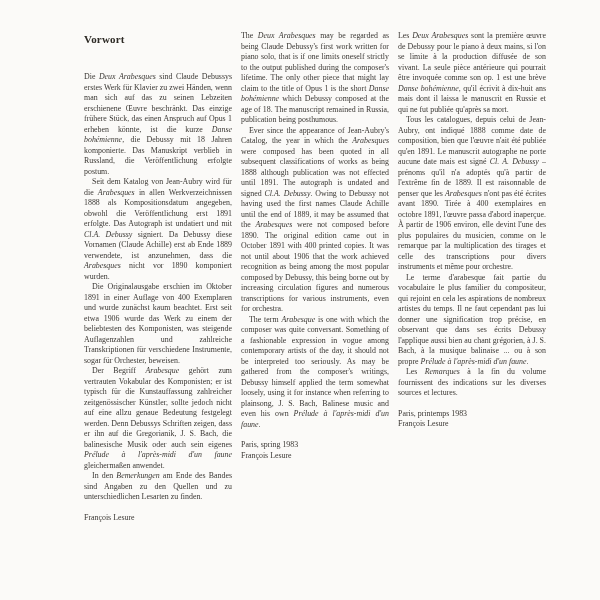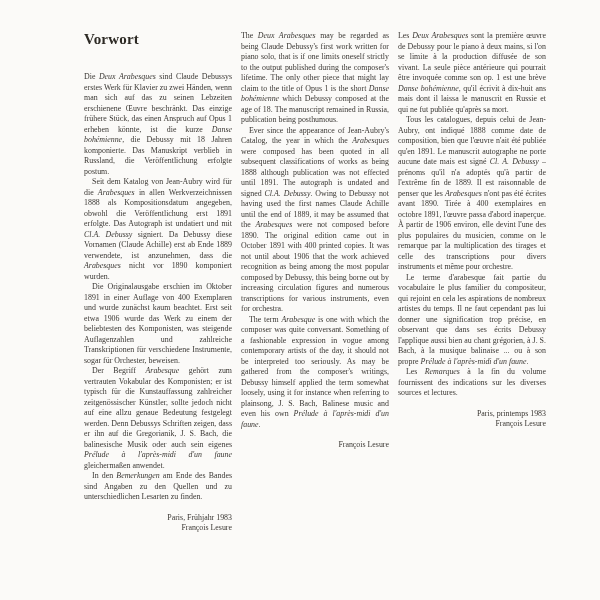--- a/index.html
+++ b/index.html
@@ -27,37 +27,37 @@
   .col {
     width: 148px;
     font-size: 7.9px;
     line-height: 10.5px;
     text-align: justify;
     hyphens: auto;
     -webkit-hyphens: auto;
   }
   .col h2 {
     margin: 0 0 24px 0;
-    font-size: 15px;
+    font-size: 11px;
     font-weight: bold;
     letter-spacing: 0.2px;
     color: #2d2a25;
     text-align: left;
     line-height: 17px;
   }
   .col p {
     margin: 0;
     padding: 0;
   }
   .col p + p {
     text-indent: 8px;
   }
   .sig {
     margin-top: 10px;
-    text-align: right;
+    text-align: left;
   }
   .sig div {
     line-height: 10.5px;
   }
   i {
   }
 </style>
 </head>
 <body>
 
@@ -65,30 +65,30 @@
   <div class="columns">
 
     <section class="col" lang="de">
       <h2>Vorwort</h2>
       <p>Die <i>Deux Arabesques</i> sind Claude Debussys erstes Werk für Klavier zu zwei Händen, wenn man sich auf das zu seinen Lebzeiten erschienene Œuvre beschränkt. Das einzige frühere Stück, das einen Anspruch auf Opus 1 erheben könnte, ist die kurze <i>Danse bohémienne</i>, die Debussy mit 18 Jahren komponierte. Das Manuskript verblieb in Russland, die Veröffentlichung erfolgte postum.</p>
       <p>Seit dem Katalog von Jean-Aubry wird für die <i>Arabesques</i> in allen Werkverzeichnissen 1888 als Kompositionsdatum angegeben, obwohl die Veröffentlichung erst 1891 erfolgte. Das Autograph ist undatiert und mit <i>Cl.A. Debussy</i> signiert. Da Debussy diese Vornamen (Claude Achille) erst ab Ende 1889 verwendete, ist anzunehmen, dass die <i>Arabesques</i> nicht vor 1890 komponiert wurden.</p>
       <p>Die Originalausgabe erschien im Oktober 1891 in einer Auflage von 400 Exemplaren und wurde zunächst kaum beachtet. Erst seit etwa 1906 wurde das Werk zu einem der beliebtesten des Komponisten, was steigende Auflagenzahlen und zahlreiche Transkriptionen für verschiedene Instrumente, sogar für Orchester, beweisen.</p>
       <p>Der Begriff <i>Arabesque</i> gehört zum vertrauten Vokabular des Komponisten; er ist typisch für die Kunstauffassung zahlreicher zeitgenössischer Künstler, sollte jedoch nicht auf eine allzu genaue Bedeutung festgelegt werden. Denn Debussys Schriften zeigen, dass er ihn auf die Gregorianik, J. S. Bach, die balinesische Musik oder auch sein eigenes <i>Prélude à l'après-midi d'un faune</i> gleichermaßen anwendet.</p>
       <p>In den <i>Bemerkungen</i> am Ende des Bandes sind Angaben zu den Quellen und zu unterschiedlichen Lesarten zu finden.</p>
       <div class="sig">
-        <div>Paris, Frühjahr 1983</div>
         <div>François Lesure</div>
       </div>
     </section>
 
     <section class="col" lang="en">
       <p>The <i>Deux Arabesques</i> may be regarded as being Claude Debussy's first work written for piano solo, that is if one limits oneself strictly to the output published during the composer's lifetime. The only other piece that might lay claim to the title of Opus 1 is the short <i>Danse bohémienne</i> which Debussy composed at the age of 18. The manuscript remained in Russia, publication being posthumous.</p>
       <p>Ever since the appearance of Jean-Aubry's Catalog, the year in which the <i>Arabesques</i> were composed has been quoted in all subsequent classifications of works as being 1888 although publication was not effected until 1891. The autograph is undated and signed <i>Cl.A. Debussy</i>. Owing to Debussy not having used the first names Claude Achille until the end of 1889, it may be assumed that the <i>Arabesques</i> were not composed before 1890. The original edition came out in October 1891 with 400 printed copies. It was not until about 1906 that the work achieved recognition as being among the most popular composed by Debussy, this being borne out by increasing circulation figures and numerous transcriptions for various instruments, even for orchestra.</p>
       <p>The term <i>Arabesque</i> is one with which the composer was quite conversant. Something of a fashionable expression in vogue among contemporary artists of the day, it should not be interpreted too seriously. As may be gathered from the composer's writings, Debussy himself applied the term somewhat loosely, using it for instance when referring to plainsong, J. S. Bach, Balinese music and even his own <i>Prélude à l'après-midi d'un faune</i>.</p>
       <div class="sig">
+        <div>Paris, spring 1983</div>
         <div>François Lesure</div>
       </div>
     </section>
 
     <section class="col" lang="fr">
       <p>Les <i>Deux Arabesques</i> sont la première œuvre de Debussy pour le piano à deux mains, si l'on se limite à la production diffusée de son vivant. La seule pièce antérieure qui pourrait être invoquée comme son op. 1 est une brève <i>Danse bohémienne</i>, qu'il écrivit à dix-huit ans mais dont il laissa le manuscrit en Russie et qui ne fut publiée qu'après sa mort.</p>
       <p>Tous les catalogues, depuis celui de Jean-Aubry, ont indiqué 1888 comme date de composition, bien que l'œuvre n'ait été publiée qu'en 1891. Le manuscrit autographe ne porte aucune date mais est signé <i>Cl. A. Debussy</i> – prénoms qu'il n'a adoptés qu'à partir de l'extrême fin de 1889. Il est raisonnable de penser que les <i>Arabesques</i> n'ont pas été écrites avant 1890. Tirée à 400 exemplaires en octobre 1891, l'œuvre passa d'abord inaperçue. À partir de 1906 environ, elle devint l'une des plus populaires du musicien, comme on le remarque par la multiplication des tirages et celle des transcriptions pour divers instruments et même pour orchestre.</p>
       <p>Le terme d'arabesque fait partie du vocabulaire le plus familier du compositeur, qui rejoint en cela les aspirations de nombreux artistes du temps. Il ne faut cependant pas lui donner une signification trop précise, en observant que dans ses écrits Debussy l'applique aussi bien au chant grégorien, à J. S. Bach, à la musique balinaise ... ou à son propre <i>Prélude à l'après-midi d'un faune</i>.</p>
       <p>Les <i>Remarques</i> à la fin du volume fournissent des indications sur les diverses sources et lectures.</p>
       <div class="sig">

